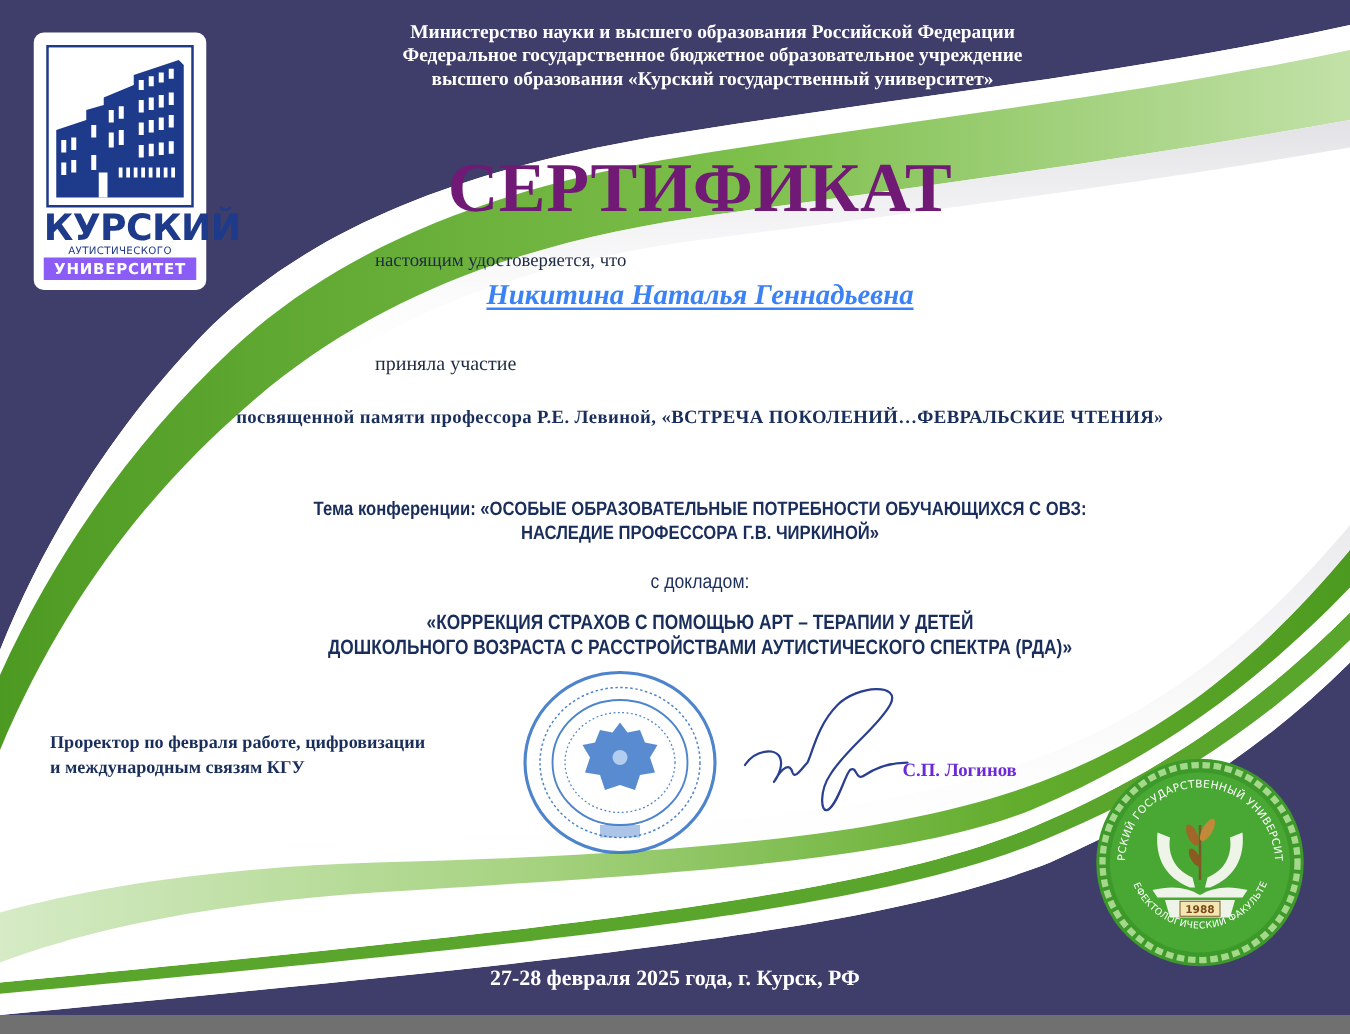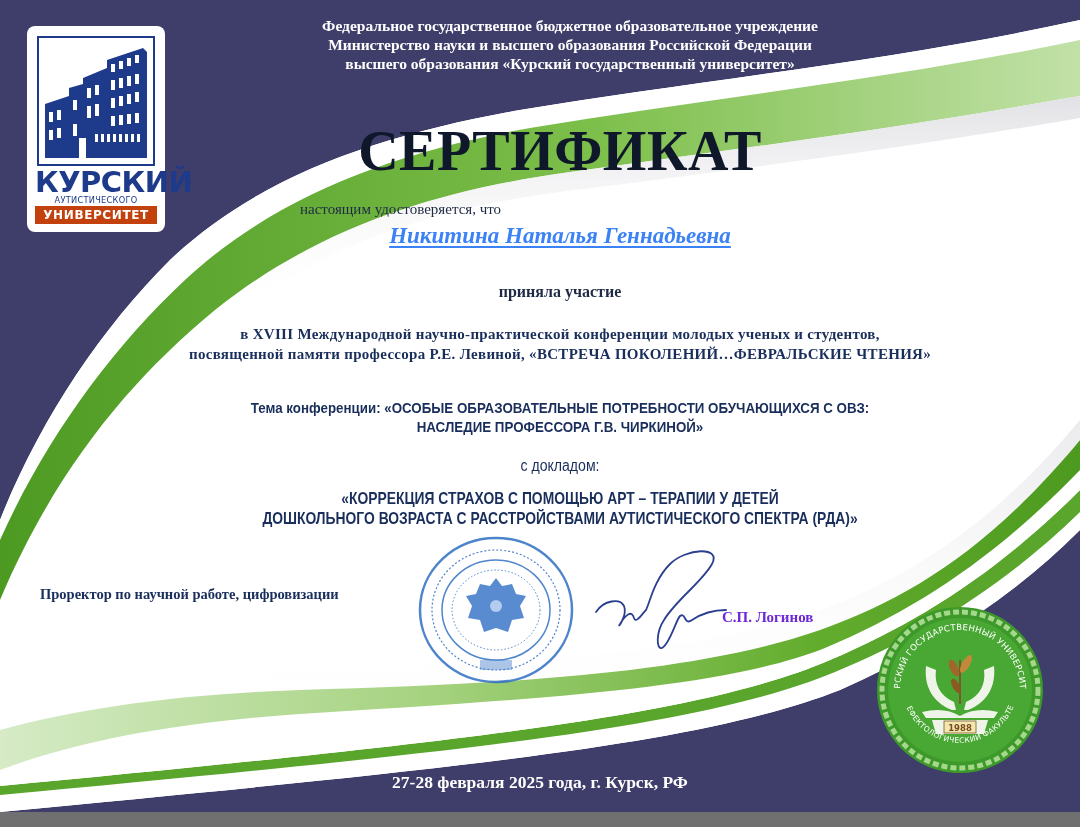--- a/index.html
+++ b/index.html
@@ -5,25 +5,25 @@
   html, body { margin:0; padding:0; }
   body { width:1080px; height:827px; position:relative; overflow:hidden; background:#ffffff; font-family:"Liberation Serif", serif; }
   .bg-svg { position:absolute; left:0; top:0; width:1080px; height:827px; }
   .abs { position:absolute; }
   .header { left:200px; top:16px; width:740px; text-align:center; color:#ffffff; font-weight:bold; font-size:15.5px; line-height:19px; }
   .logo { left:27px; top:26px; width:138px; height:206px; background:#ffffff; border-radius:8px; }
   .logo-inner { position:absolute; left:8px; top:8px; width:122px; height:190px; }
   .logo-building { position:absolute; left:2px; top:2px; width:118px; height:130px; border:2px solid #1e3a8a; box-sizing:border-box; overflow:hidden; }
   .logo-kursk { position:absolute; left:0; top:136px; width:122px; text-align:center; font-family:"DejaVu Sans", sans-serif; font-weight:bold; color:#1e3a8a; font-size:29px; line-height:24px; letter-spacing:-0.5px; }
   .logo-gos { position:absolute; left:0; top:161px; width:122px; text-align:center; font-family:"DejaVu Sans", sans-serif; color:#1e3a8a; font-size:8.2px; line-height:10px; letter-spacing:0.3px; }
-  .logo-univ { position:absolute; left:0; top:172px; width:122px; height:18px; background:#c2410c; text-align:center; font-family:"DejaVu Sans", sans-serif; font-weight:bold; color:#ffffff; font-size:12px; line-height:18px; letter-spacing:0.6px; }
-  .title { left:300px; top:118px; width:520px; text-align:center; color:#0f172a; font-weight:bold; font-size:56px; line-height:66px; letter-spacing:0.5px; }
+  .logo-univ { position:absolute; left:0; top:172px; width:122px; height:18px; background:#8b5cf6; text-align:center; font-family:"DejaVu Sans", sans-serif; font-weight:bold; color:#ffffff; font-size:12px; line-height:18px; letter-spacing:0.6px; }
+  .title { left:300px; top:118px; width:520px; text-align:center; color:#701a75; font-weight:bold; font-size:56px; line-height:66px; letter-spacing:0.5px; }
   .certifies { left:300px; top:200px; width:520px; text-align:left; color:#1f2a44; font-size:15px; line-height:18px; }
   .name { left:300px; top:222px; width:520px; text-align:center; color:#3b82f6; font-weight:bold; font-style:italic; font-size:23px; line-height:28px; text-decoration:underline; text-underline-offset:3px; }
-  .took-part { left:300px; top:282px; width:520px; text-align:center; color:#1f2a44; font-size:16px; line-height:20px;font-weight:bold; }
+  .took-part { left:300px; top:282px; width:520px; color:#1f2a44; font-size:16px; line-height:20px; }
   .conf { left:90px; top:324px; width:940px; text-align:center; color:#1a2e5c; font-weight:bold; font-size:15px; line-height:20px; letter-spacing:0.3px; }
   .theme { left:110px; top:398px; width:900px; text-align:center; color:#1a2e5c; font-weight:bold; font-size:15.5px; line-height:19px; font-family:"Liberation Sans", sans-serif; transform:scaleX(0.86); transform-origin:center; }
   .with-report { left:360px; top:456px; width:400px; text-align:center; color:#1a2e5c; font-size:16px; line-height:20px; font-family:"Liberation Sans", sans-serif; transform:scaleX(0.88); }
   .report { left:80px; top:488px; width:960px; text-align:center; color:#1a2e5c; font-weight:bold; font-size:16.5px; line-height:20px; font-family:"Liberation Sans", sans-serif; transform:scaleX(0.84); transform-origin:center; }
   .signer-role { left:40px; top:584px; width:380px; color:#1a2e5c; font-weight:bold; font-size:14.5px; line-height:20px; }
   .signer-name { left:722px; top:607px; width:140px; color:#6d28d9; font-weight:bold; font-size:15px; line-height:20px; }
   .stamp { left:416px; top:534px; width:160px; height:152px; }
   .signature { left:590px; top:540px; width:140px; height:130px; }
   .emblem { left:876px; top:606px; width:168px; height:168px; }
   .footer-date { left:280px; top:770px; width:520px; text-align:center; color:#ffffff; font-weight:bold; font-size:17.5px; line-height:24px; }
@@ -70,22 +70,22 @@
   <path d="M1080,512 C1005,585 925,635 835,672 C700,728 460,752 0,795 L0,786 C460,742 700,716 830,660 C920,622 1000,570 1080,490 Z" fill="#5aa52c"></path>
 
   <path d="M1080,490 C1000,570 920,622 830,660 C700,716 460,742 0,786 L0,770 C460,726 700,700 825,648 C915,610 995,558 1080,470 Z" fill="#ffffff"></path>
 
   <path d="M1080,470 C995,558 915,610 825,648 C720,690 520,700 300,714 C180,722 80,740 0,770 L0,730 C80,708 180,694 300,690 C520,684 700,672 820,630 C910,598 990,548 1080,440 Z" fill="url(#gBottom)"></path>
 
   <path d="M0,730 C80,708 180,694 300,690 C520,684 700,672 820,630 C910,598 990,548 1080,440 L1080,420 C990,528 905,580 815,612 C700,652 520,666 300,672 C180,676 80,690 0,712 Z" fill="url(#gShadow)" opacity="0.7"></path>
 </svg>
 
 <div class="abs header">
+  <div>Министерство науки и высшего образования Российской Федерации</div>
   <div>Федеральное государственное бюджетное образовательное учреждение</div>
-  <div>Министерство науки и высшего образования Российской Федерации</div>
   <div>высшего образования «Курский государственный университет»</div>
 </div>
 
 <div class="abs logo">
   <div class="logo-inner">
     <div class="logo-building">
       <svg width="114" height="126" viewBox="0 0 114 126" xmlns="http://www.w3.org/2000/svg">
         <rect x="0" y="0" width="114" height="126" fill="#ffffff"></rect>
         <polygon points="6,120 6,66 30,58 30,50 44,46 44,40 68,30 68,22 104,10 108,14 108,120" fill="#1e3a8a"></polygon>
         <g fill="#ffffff">
@@ -132,38 +132,38 @@
     <div class="logo-univ">УНИВЕРСИТЕТ</div>
   </div>
 </div>
 
 <div class="abs title">СЕРТИФИКАТ</div>
 <div class="abs certifies">настоящим удостоверяется, что</div>
 <div class="abs name">Никитина Наталья Геннадьевна</div>
 <div class="abs took-part">приняла участие</div>
 
 <div class="abs conf">
-  <div>в XVIII Международной научно-практической конференции молодых  ученых и студентов,</div>
   <div>посвященной памяти профессора Р.Е. Левиной, «ВСТРЕЧА ПОКОЛЕНИЙ…ФЕВРАЛЬСКИЕ ЧТЕНИЯ»</div>
 </div>
 
 <div class="abs theme">
   <div>Тема конференции: «ОСОБЫЕ ОБРАЗОВАТЕЛЬНЫЕ ПОТРЕБНОСТИ ОБУЧАЮЩИХСЯ С ОВЗ:</div>
   <div>НАСЛЕДИЕ ПРОФЕССОРА Г.В. ЧИРКИНОЙ»</div>
 </div>
 
 <div class="abs with-report">с докладом:</div>
 
 <div class="abs report">
   <div>«КОРРЕКЦИЯ СТРАХОВ С ПОМОЩЬЮ АРТ – ТЕРАПИИ У ДЕТЕЙ</div>
   <div>ДОШКОЛЬНОГО ВОЗРАСТА С РАССТРОЙСТВАМИ АУТИСТИЧЕСКОГО СПЕКТРА (РДА)»</div>
 </div>
 
 <div class="abs signer-role">
-  <div>Проректор по научной работе, цифровизации</div>
+  <div>Проректор по февраля работе, цифровизации</div>
+  <div>и международным связям КГУ</div>
 </div>
 
 <div class="abs stamp">
   <svg width="160" height="152" viewBox="0 0 160 152" xmlns="http://www.w3.org/2000/svg">
     <g fill="none" stroke="#2f6fc4" opacity="0.85">
       <ellipse cx="80" cy="76" rx="76" ry="72" stroke-width="2.5"></ellipse>
       <ellipse cx="80" cy="76" rx="64" ry="60" stroke-width="1.2" stroke-dasharray="2 2"></ellipse>
       <ellipse cx="80" cy="76" rx="54" ry="50" stroke-width="1.5"></ellipse>
       <ellipse cx="80" cy="76" rx="44" ry="40" stroke-width="1" stroke-dasharray="1.5 2"></ellipse>
     </g>

